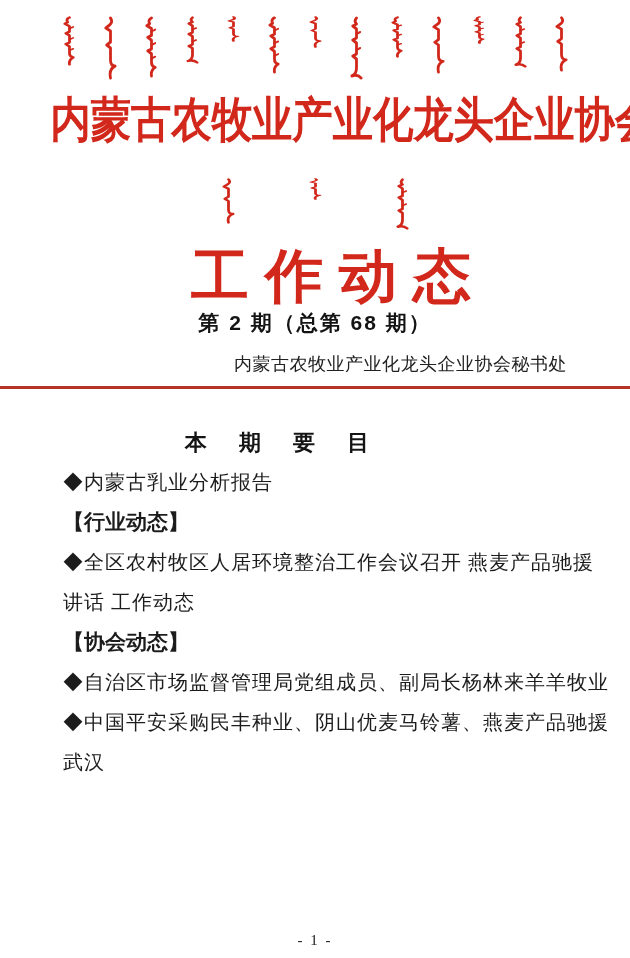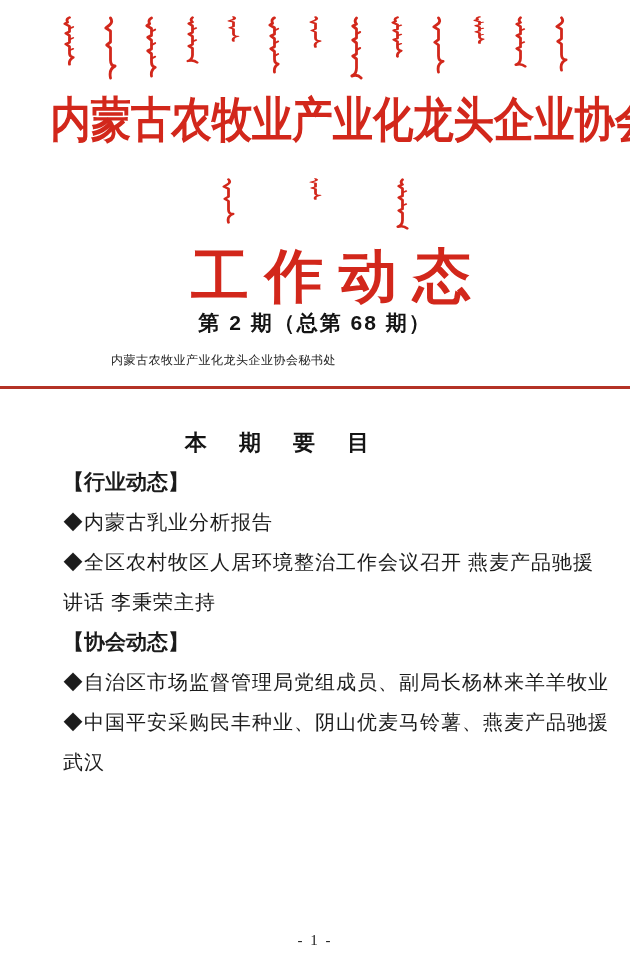--- a/index.html
+++ b/index.html
@@ -75,26 +75,25 @@
     font-family: "Liberation Sans", sans-serif;
   }
 
   
   .info-row {
     position: absolute;
     top: 352px;
     left: 63px;
     width: 504px;
     display: flex;
-    justify-content: space-between;
-    font-size: 12px;
+    justify-content: flex-end;
+    font-size: 18px;
     color: #222222;
     letter-spacing: 0.5px;
     white-space: nowrap;
-    margin-left: 48px;
   }
 
   
   .rule {
     position: absolute;
     top: 386px;
     left: 0;
     width: 630px;
     height: 3px;
     background: #b43226;
@@ -235,24 +234,24 @@
 
   <div class="info-row">
     <span>内蒙古农牧业产业化龙头企业协会秘书处</span>
   </div>
 
   <div class="rule"></div>
 
   <div class="toc-title">本 期 要 目</div>
 
   <div class="toc">
+      <div class="toc-line item">◆内蒙古乳业分析报告</div>
       <div class="toc-line header">【行业动态】</div>
-      <div class="toc-line item">◆内蒙古乳业分析报告</div>
       <div class="toc-line item">◆全区农村牧区人居环境整治工作会议召开 燕麦产品驰援</div>
-      <div class="toc-line item">讲话 李秉荣主持</div>
+      <div class="toc-line item">讲话 工作动态</div>
       <div class="toc-line header">【协会动态】</div>
       <div class="toc-line item">◆自治区市场监督管理局党组成员、副局长杨林来羊羊牧业</div>
       <div class="toc-line item">◆中国平安采购民丰种业、阴山优麦马铃薯、燕麦产品驰援</div>
       <div class="toc-line item">武汉</div>
     </div>
 
   <div class="page-number">- 1 -</div>
 
 </div>
 

